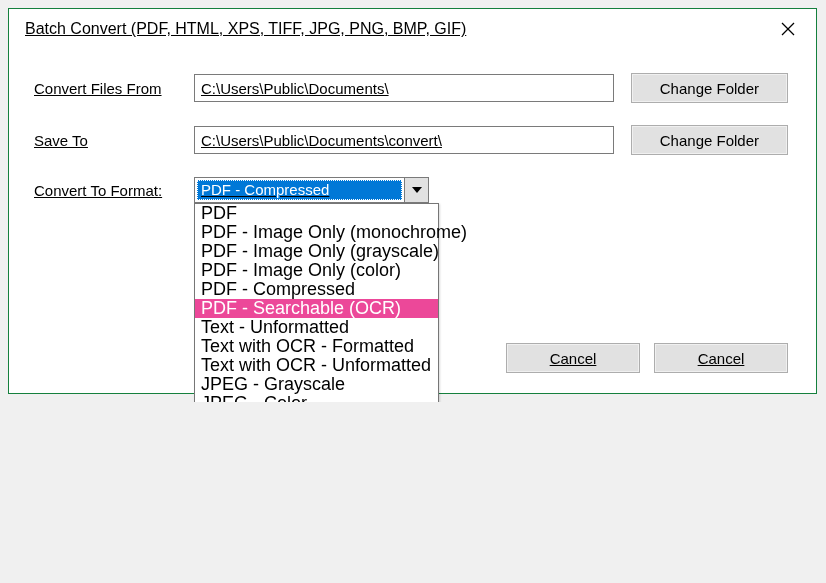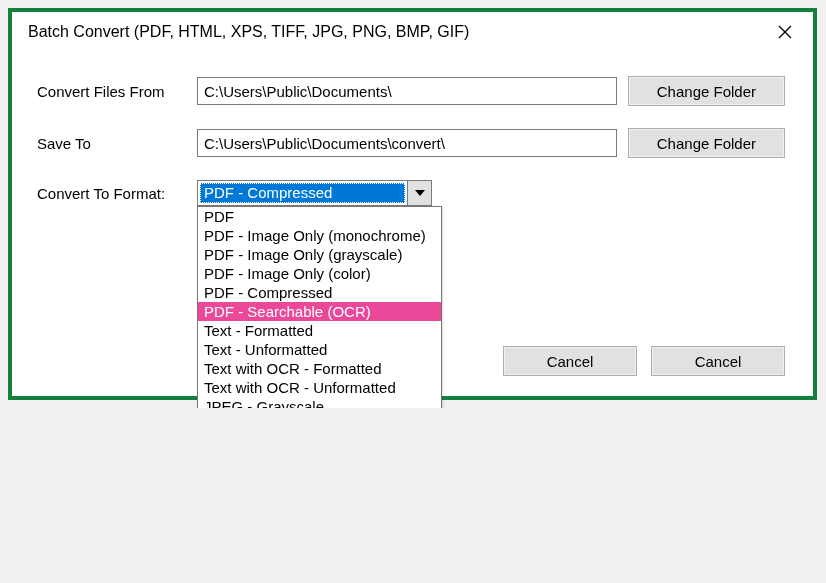--- a/index.html
+++ b/index.html
@@ -10,22 +10,23 @@
     body {
       font-family: "Segoe UI", Tahoma, sans-serif;
       font-size: 15px;
       background: #f0f0f0;
       padding: 8px;
       color: #000;
     }
     .dialog {
       width: 809px;
       background: #fff;
-      border: 4px solid #15803d;
+      border: 1px solid #15803d;
       position: relative;
+      text-decoration: underline;
     }
     .titlebar {
       display: flex;
       align-items: center;
       justify-content: space-between;
       padding: 8px 12px 8px 16px;
       background: #fff;
     }
     .titlebar-title {
       font-size: 16px;
@@ -126,21 +127,21 @@
       border: 1px solid #767676;
       z-index: 10;
       box-shadow: 1px 1px 2px rgba(0,0,0,0.15);
     }
     .dropdown-item {
       padding: 0 6px;
       height: 19px;
       line-height: 19px;
       cursor: pointer;
       white-space: nowrap;
-      font-size: 15px;
+      font-size: 18px;
     }
     .dropdown-item.hover {
       background: #ec4899;
       color: #fff;
     }
     .bottom-actions {
       display: flex;
       justify-content: flex-end;
       gap: 14px;
       padding: 0 28px 20px 0;
@@ -194,21 +195,20 @@
             </svg>
           </span>
         </div>
         <div class="dropdown" id="format-dropdown">
         <div class="dropdown-item">PDF</div>
             <div class="dropdown-item">PDF - Image Only (monochrome)</div>
             <div class="dropdown-item">PDF - Image Only (grayscale)</div>
             <div class="dropdown-item">PDF - Image Only (color)</div>
             <div class="dropdown-item">PDF - Compressed</div>
             <div class="dropdown-item hover">PDF - Searchable (OCR)</div>
-            <div class="dropdown-item">Text - Formatted</div>
             <div class="dropdown-item">Text - Unformatted</div>
             <div class="dropdown-item">Text with OCR - Formatted</div>
             <div class="dropdown-item">Text with OCR - Unformatted</div>
             <div class="dropdown-item">JPEG - Grayscale</div>
             <div class="dropdown-item">JPEG - Color</div>
             <div class="dropdown-item">TIFF - Monochrome</div>
             <div class="dropdown-item">TIFF - Grayscale</div>
             <div class="dropdown-item">TIFF - Color</div>
             <div class="dropdown-item">PNG - Grayscale</div>
             <div class="dropdown-item">PNG - Color</div>

